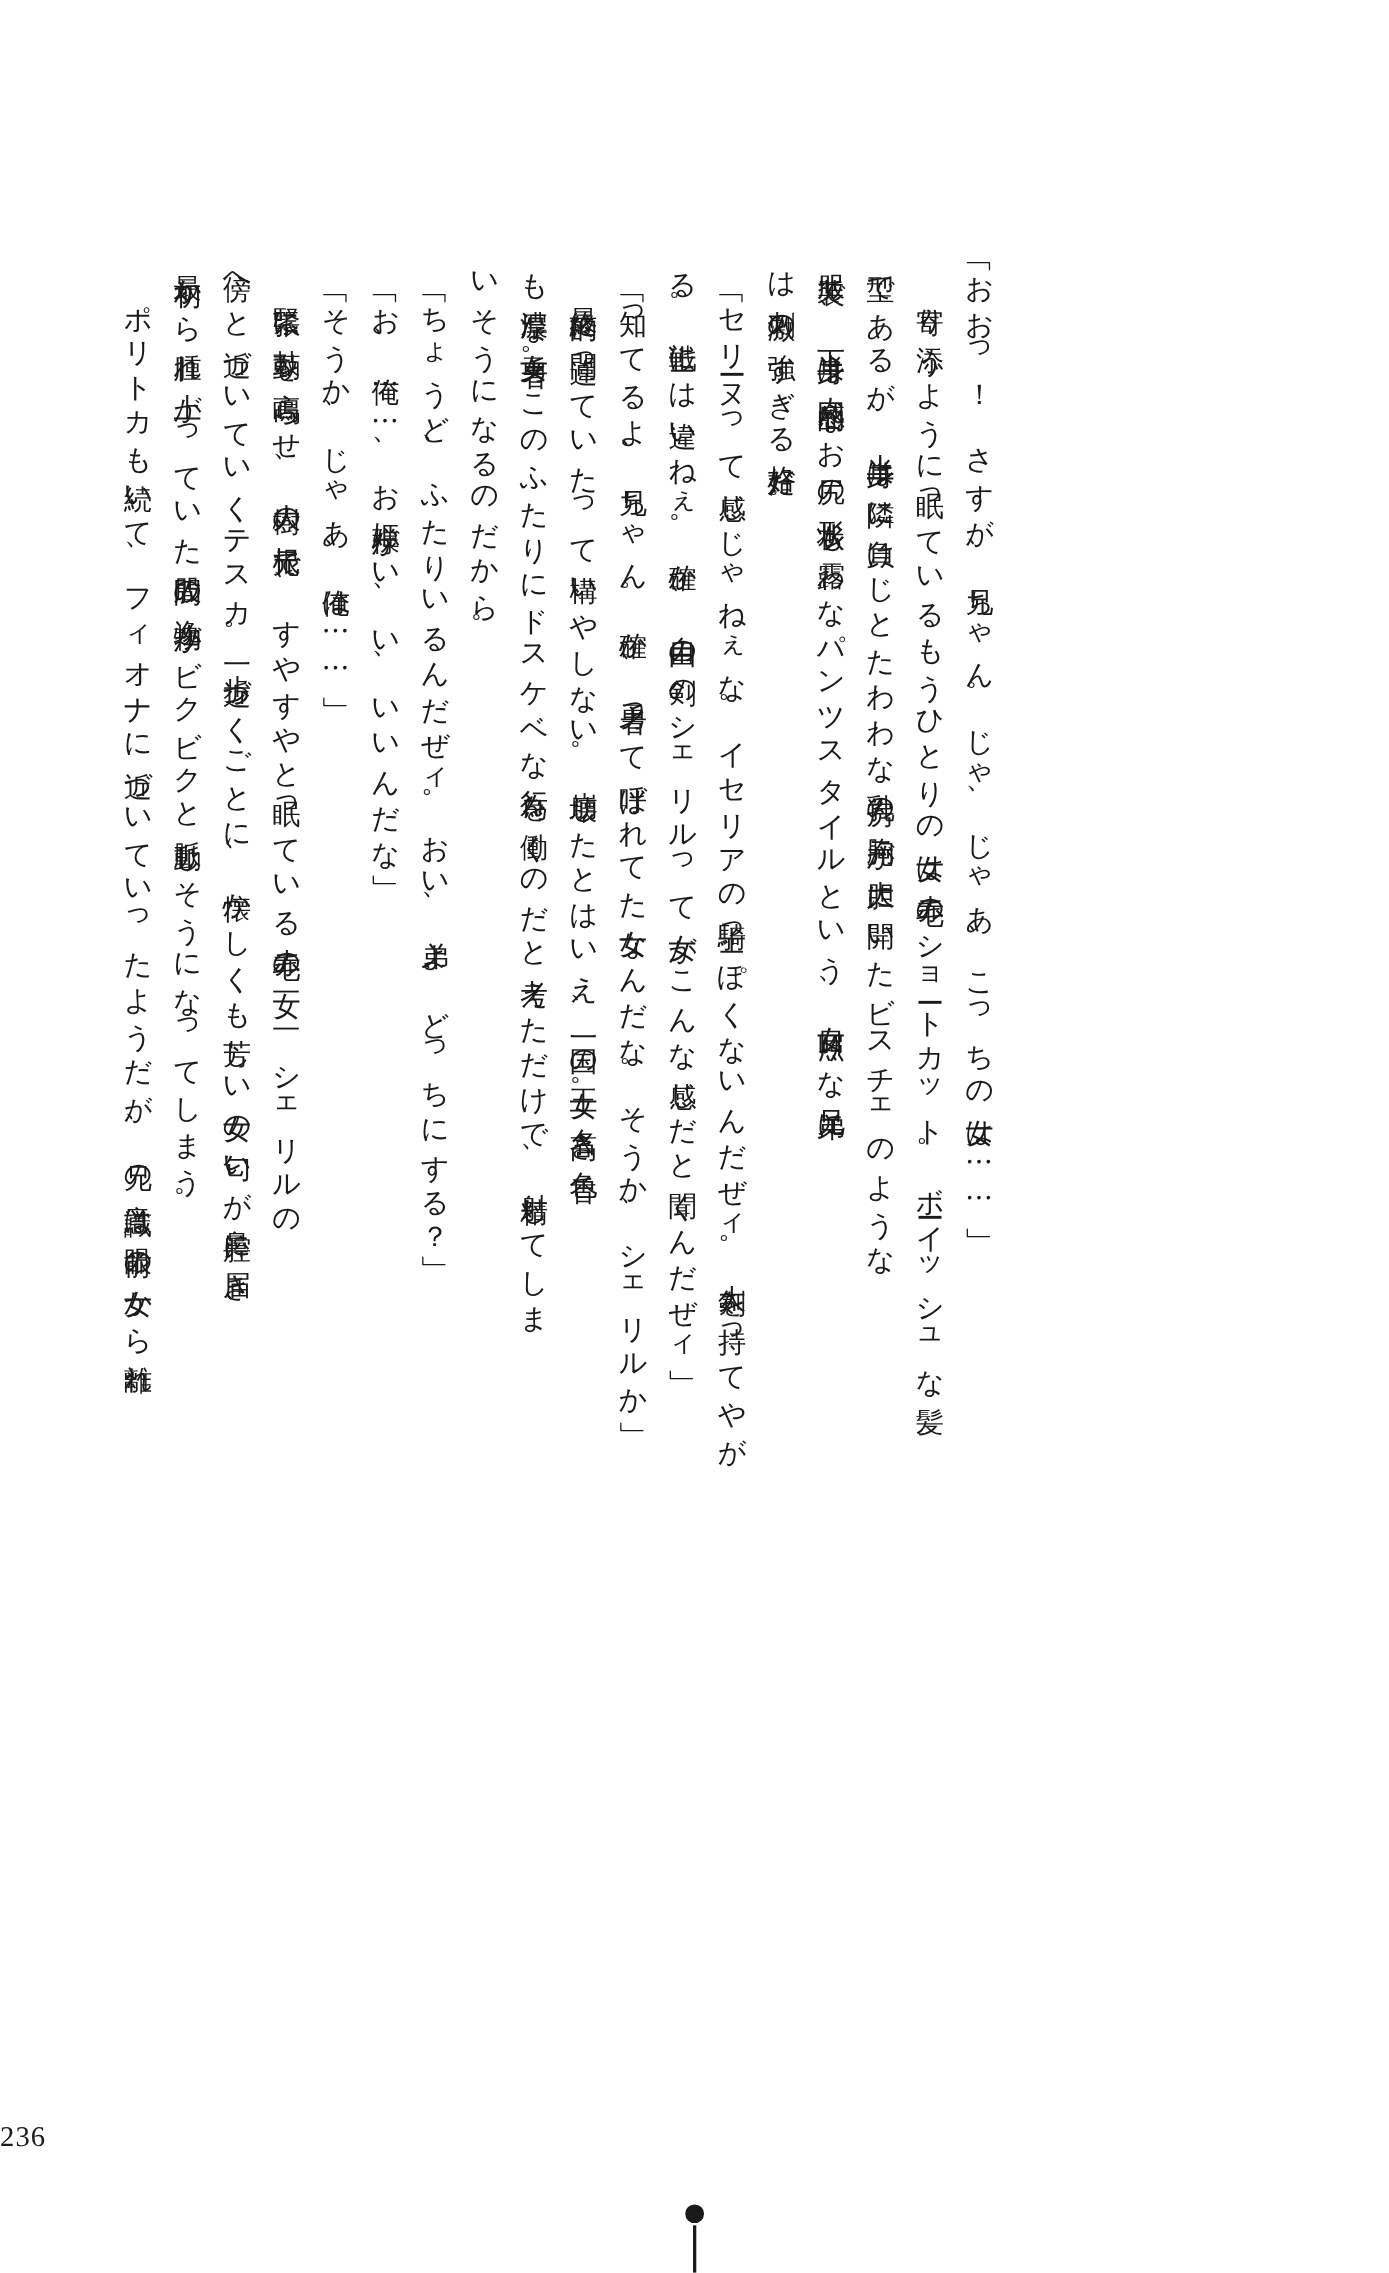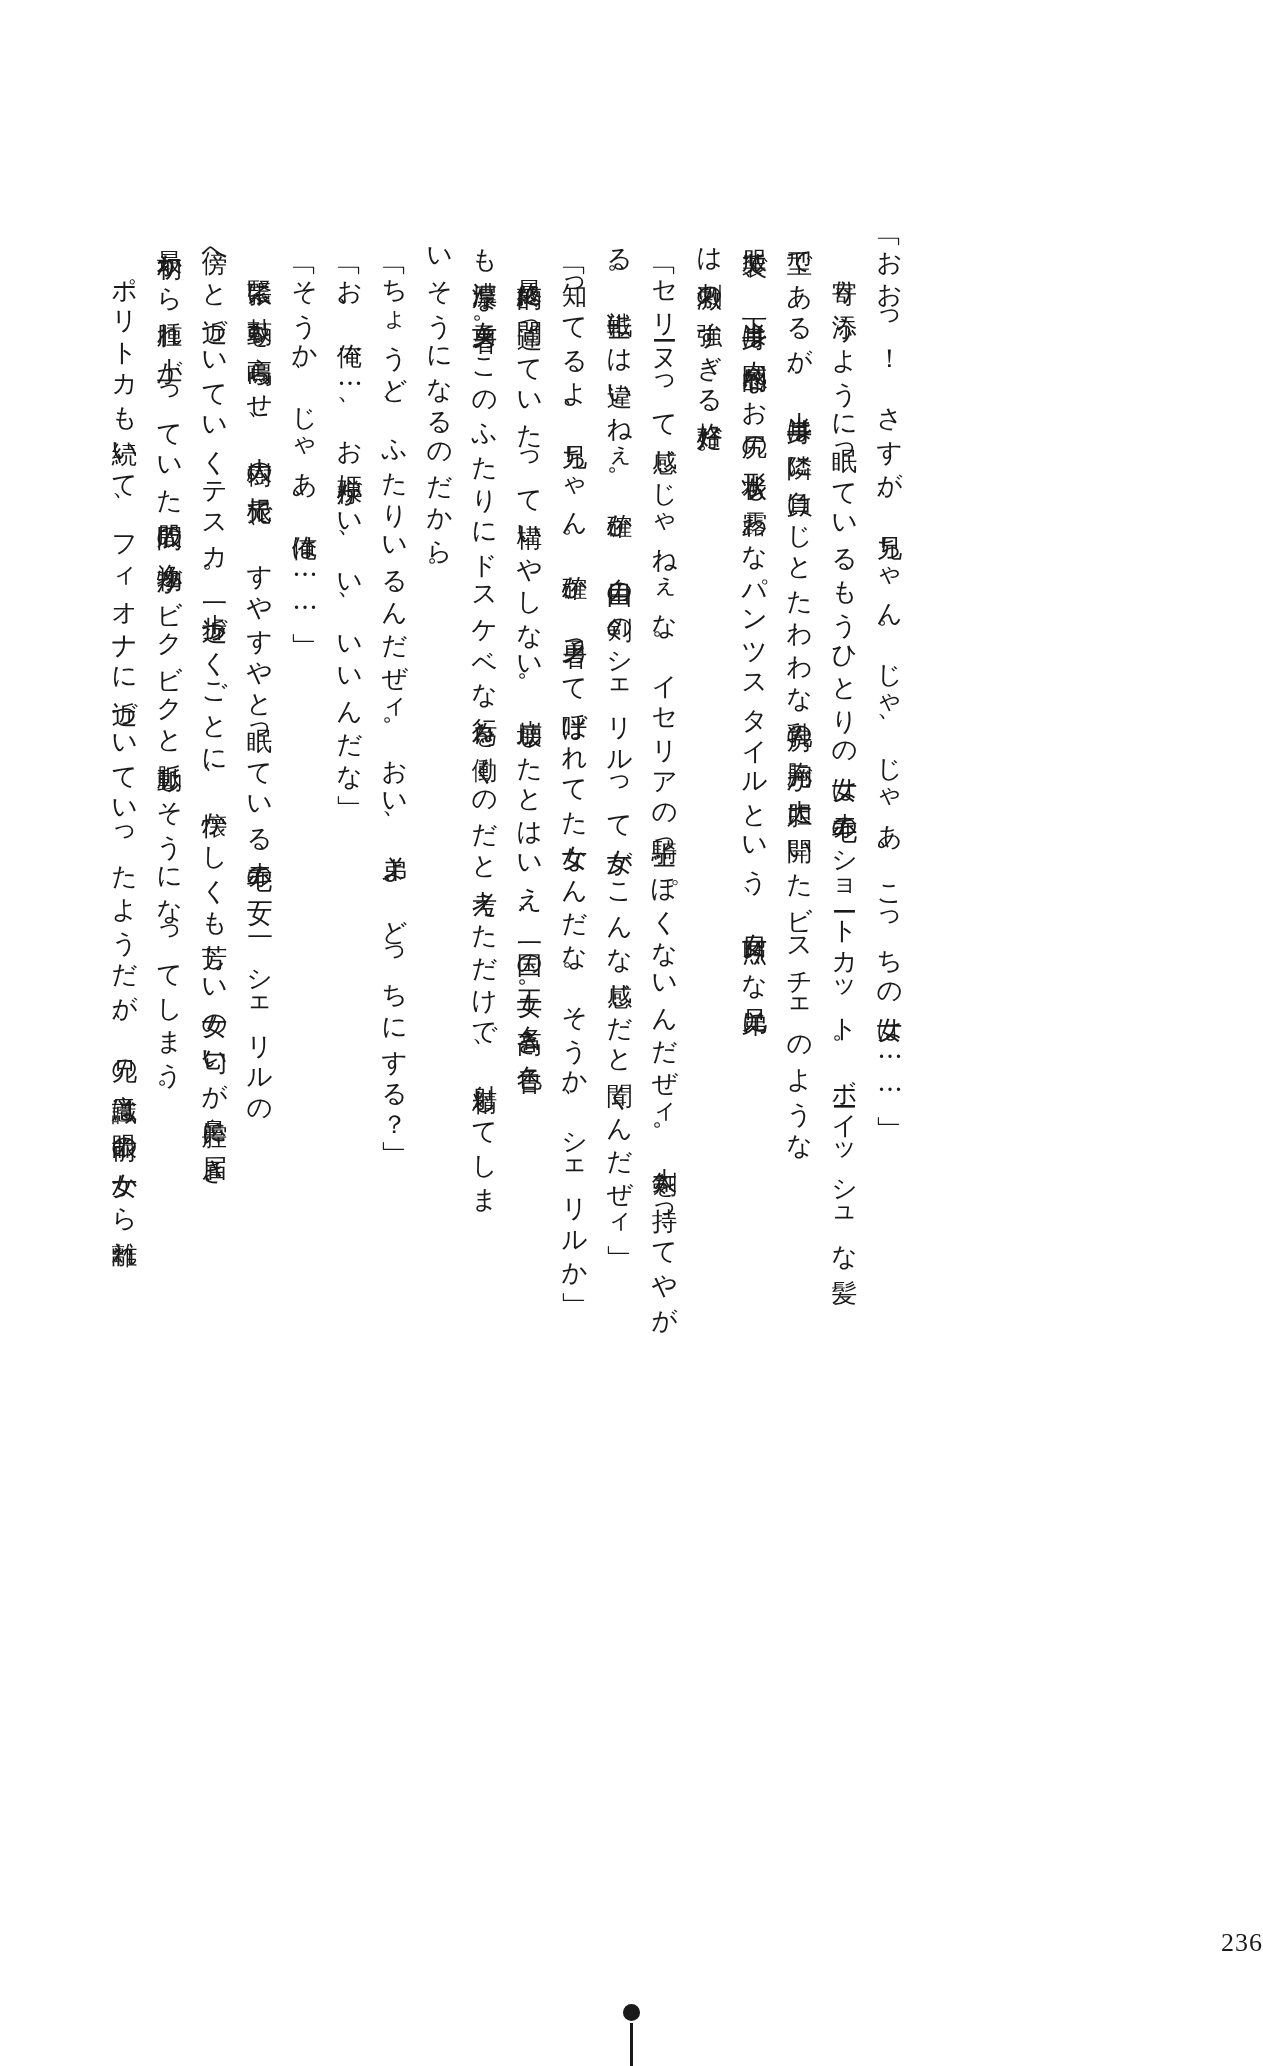--- a/index.html
+++ b/index.html
@@ -57,21 +57,21 @@
 
   .vline.indent {
     padding-top: 29px;
   }
 
   .page-number {
     position: absolute;
     bottom: 108px;
     left: 0;
     width: 1263px;
-    text-align: right;
+    text-align: left;
     font-size: 26px;
     font-family: "Liberation Serif", "DejaVu Serif", serif;
     color: #1a1a1a;
     letter-spacing: 1px;
   }
 
   .footer-mark {
     position: absolute;
     bottom: 0;
     left: 50%;

